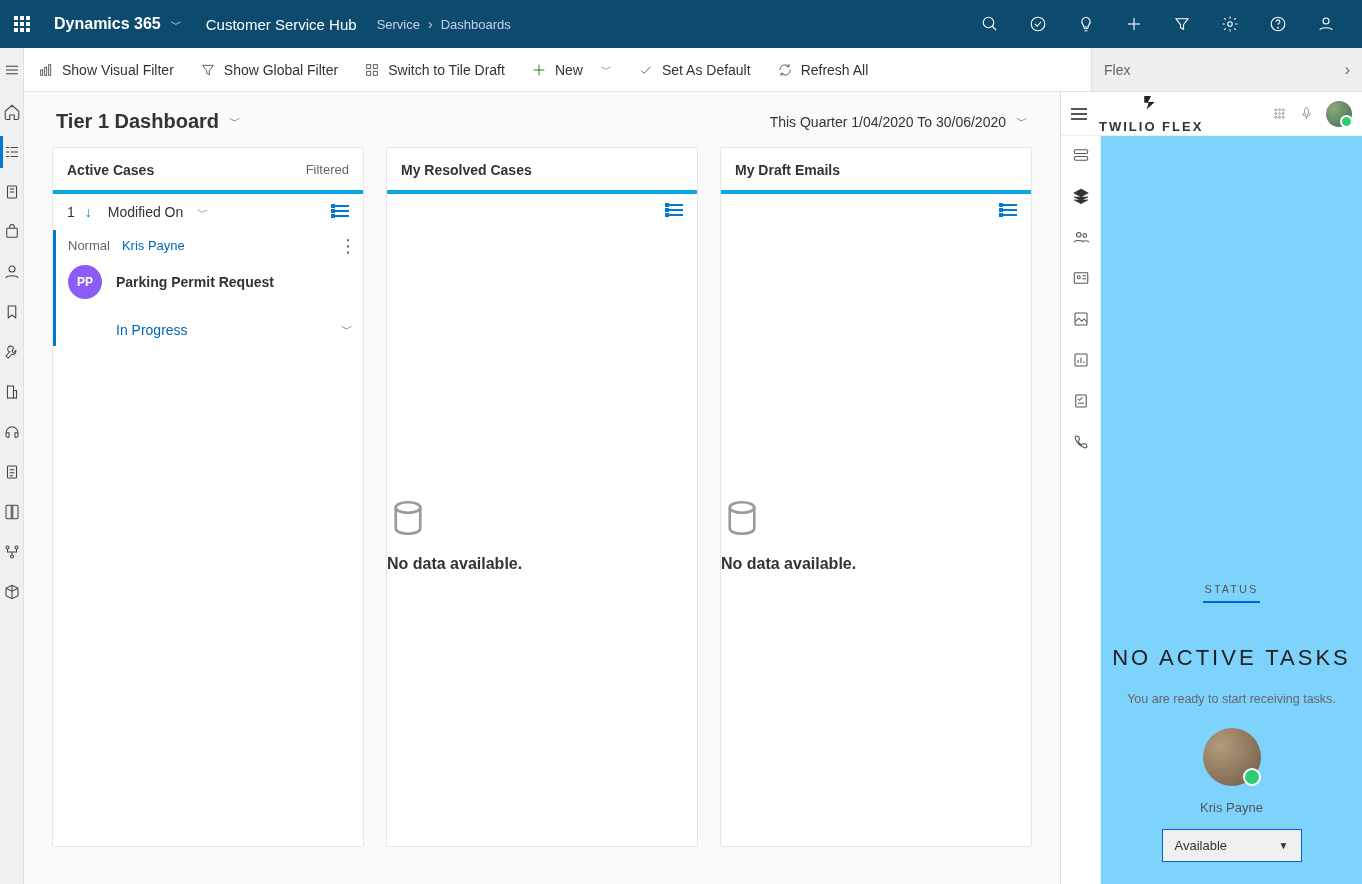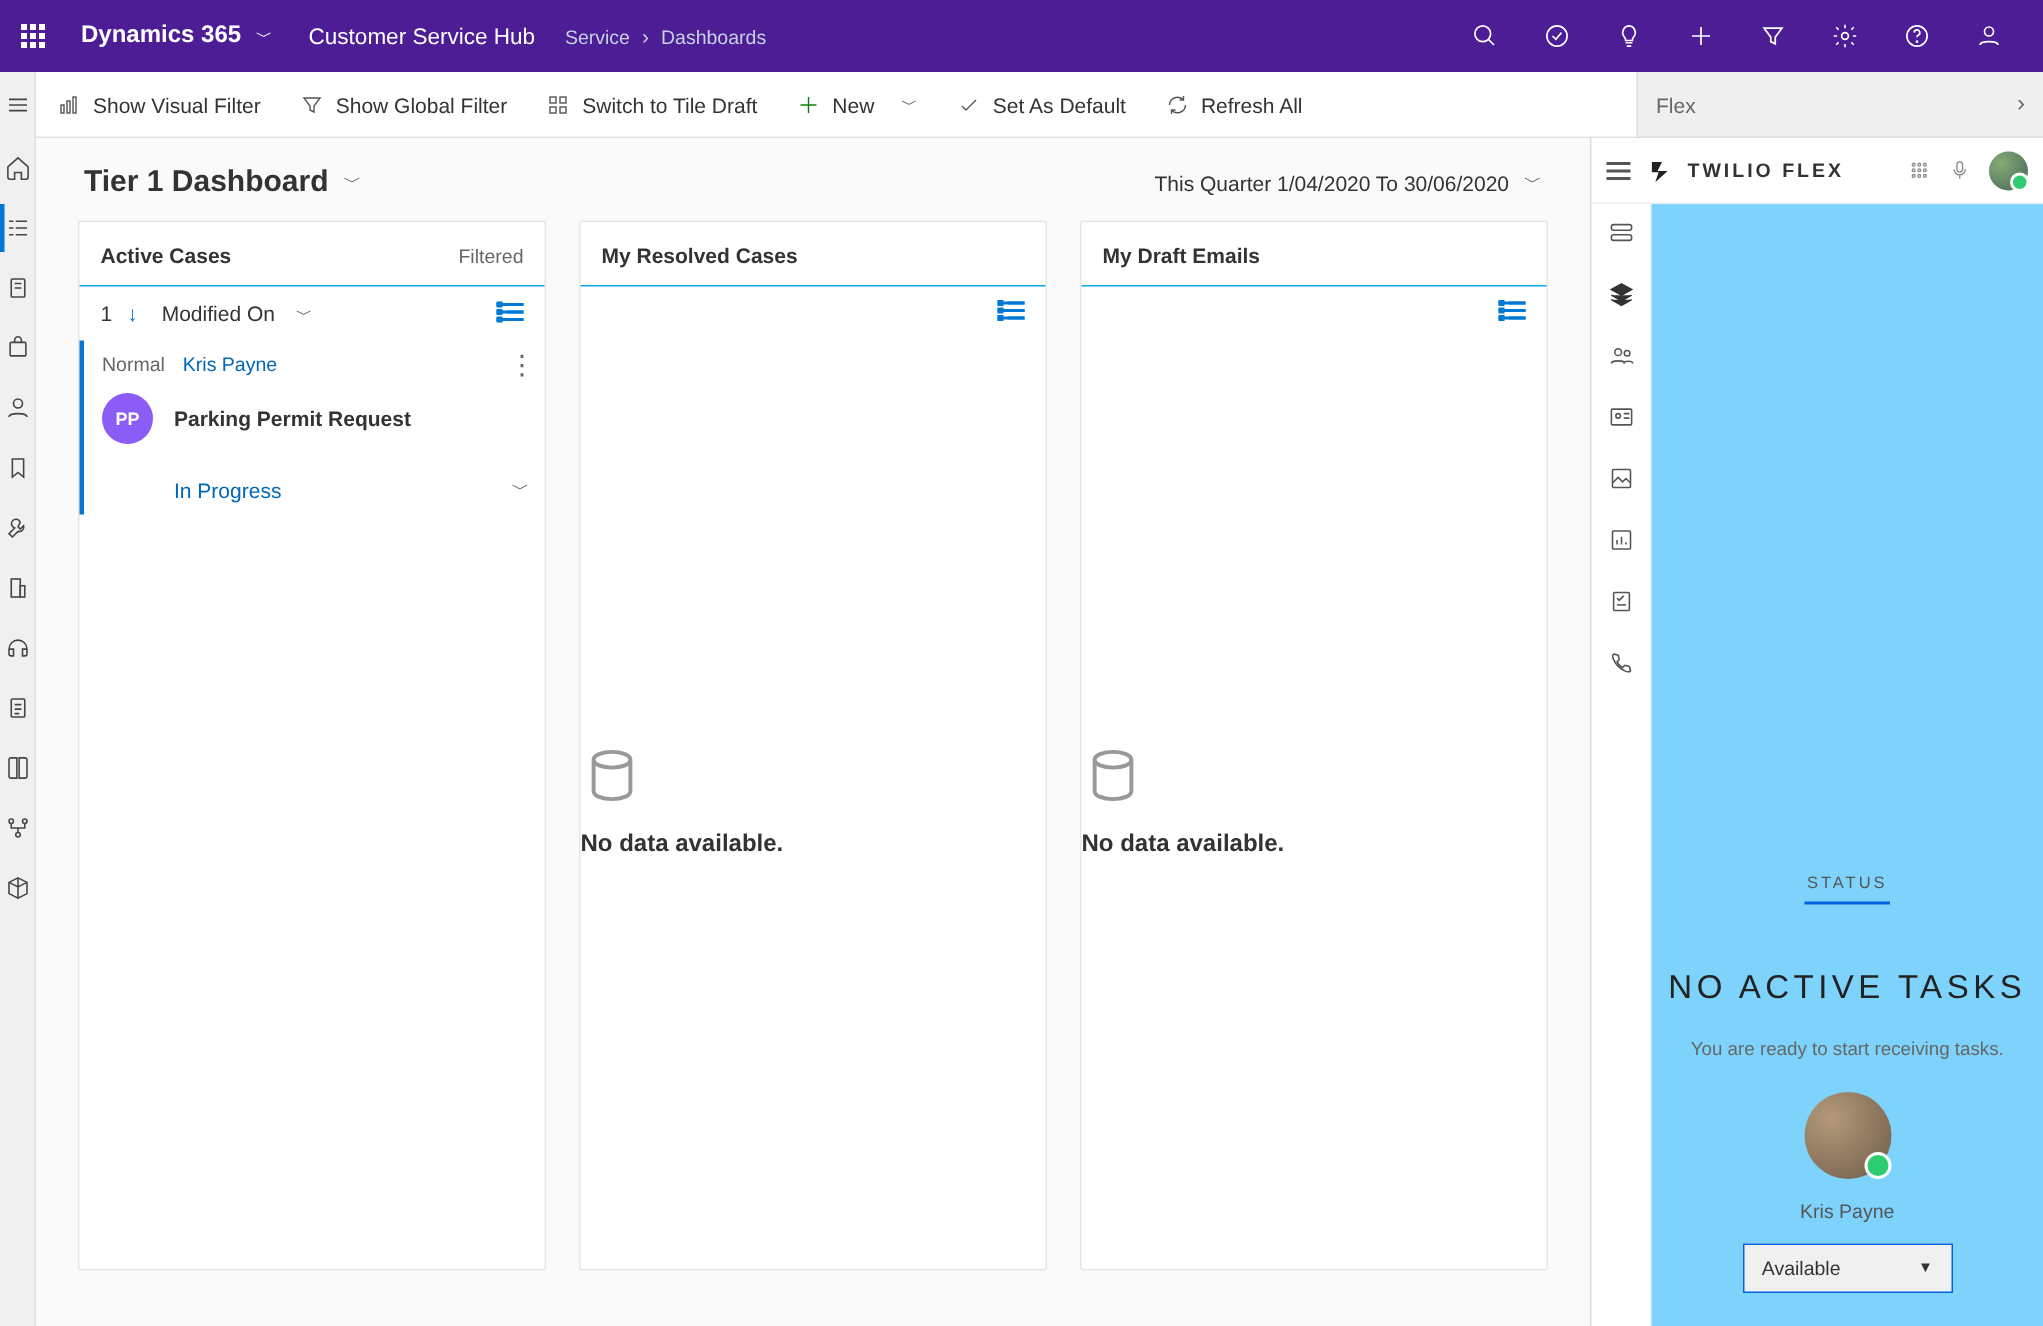--- a/index.html
+++ b/index.html
@@ -1,19 +1,19 @@
 <!DOCTYPE html>
 <html><head>
 <meta charset="utf-8">
 <style>
   * { box-sizing: border-box; margin: 0; padding: 0; }
   body { font-family: "Segoe UI", -apple-system, sans-serif; font-size: 14px; color: #333; width: 1362px; height: 884px; overflow: hidden; background: #fff; }
   
   
-  .topbar { height: 48px; background: #4c1d95; color: #fff; display: flex; align-items: center; padding: 0 12px; }
+  .topbar { height: 48px; background: #0c4a6e; color: #fff; display: flex; align-items: center; padding: 0 12px; }
   .app-grid { width: 24px; display: flex; flex-wrap: wrap; gap: 2px; padding: 2px; cursor: pointer; }
   .app-grid span { width: 4px; height: 4px; background: #fff; }
   .brand { font-weight: 600; font-size: 16px; margin-left: 18px; }
   .brand-chev { margin-left: 10px; font-size: 11px; }
   .app-title { margin-left: 24px; font-size: 15px; }
   .crumb { margin-left: 20px; font-size: 13px; color: #c7d1e8; display: flex; align-items: center; gap: 8px; }
   .crumb .sep { font-size: 14px; }
   .top-icons { margin-left: auto; display: flex; align-items: center; gap: 0; }
   .top-icons .ic { width: 48px; height: 48px; display: flex; align-items: center; justify-content: center; cursor: pointer; }
   .top-icons svg { width: 18px; height: 18px; stroke: #fff; fill: none; stroke-width: 1.5; }
@@ -49,21 +49,21 @@
 
   .dash-area { flex: 1; background: #fafafa; padding: 0 0 0 0; overflow: hidden; }
   .dash-header { display: flex; align-items: center; padding: 18px 32px 14px 32px; }
   .dash-title { font-size: 20px; font-weight: 600; }
   .dash-title-chev { margin-left: 10px; font-size: 12px; color: #666; }
   .dash-range { margin-left: auto; font-size: 14px; color: #333; display:flex; align-items:center; gap:10px; }
   .dash-range .ch { font-size: 12px; color: #666; }
 
   .cards { display: flex; gap: 22px; padding: 0 28px; }
   .card { background: #fff; border: 1px solid #e6e6e6; width: 312px; height: 700px; display: flex; flex-direction: column; border-radius:2px; }
-  .card-header { padding: 14px 14px 12px 14px; display: flex; align-items: flex-end; border-bottom: 1px solid #0ea5e9; }
+  .card-header { padding: 14px 14px 12px 14px; display: flex; align-items: flex-start; border-bottom: 4px solid #0ea5e9; }
   .card-title { font-weight: 600; font-size: 14px; color:#333; }
   .card-sub { margin-left: auto; font-size: 13px; color: #666; }
   .card-toolbar { display: flex; align-items: center; padding: 10px 14px 6px 14px; gap: 10px; }
   .card-toolbar .count { font-size: 14px; }
   .sort-arrow { color: #0078d4; font-size: 14px; }
   .sort-label { font-size: 14px; color:#333; margin-left:6px;}
   .mini-chev { font-size: 11px; color:#666; margin-left:4px;}
   .list-icon { margin-left: auto; width: 18px; height: 14px; cursor:pointer; }
   .list-icon div { height:2px; background:#0078d4; margin-bottom:3px; }
   .list-icon .dot-row{ display:flex; align-items:center; gap:3px;}
@@ -84,21 +84,21 @@
 
   .empty-state { flex:1; display:flex; flex-direction:column; align-items:flex-start; justify-content:center; color:#333; }
   .empty-state svg { width:42px; height:42px; stroke:#999; fill:none; stroke-width:1.5; margin-bottom:16px;}
   .empty-state .msg { font-size:16px; font-weight:600; color:#333;}
 
   
   .flex-pane { width: 302px; border-left: 1px solid #dedede; background: #fff; display: flex; flex-direction: column; }
   .flex-top { height: 44px; display: flex; align-items: center; padding: 0 10px; gap: 12px; border-bottom: 1px solid #eee; }
   .flex-top .hb { width:16px; display:flex; flex-direction:column; gap:3px; cursor:pointer;}
   .flex-top .hb span{ height:2px; background:#555;}
-  .flex-logo { display:flex; align-items:center; gap:8px; font-size:13px; letter-spacing:2px; color:#333; font-weight:600;}
+  .flex-logo { display:flex; align-items:center; gap:8px; font-size:13px; letter-spacing:2px; color:#333; font-weight:600;flex-direction:column;}
   .flex-logo svg{ width:18px; height:18px; fill:#222;}
   .flex-top .right{ margin-left:auto; display:flex; align-items:center; gap:12px;}
   .flex-top .right svg{ width:15px; height:15px; stroke:#888; fill:none; stroke-width:1.4;}
   .flex-top .av{ width:26px; height:26px; border-radius:50%; background: radial-gradient(circle at 30% 30%, #8a7, #465); position:relative;}
   .flex-top .av::after{ content:""; position:absolute; right:-1px; bottom:-1px; width:9px; height:9px; background:#2ecc71; border:2px solid #fff; border-radius:50%;}
 
   .flex-body{ display:flex; flex:1;}
   .flex-rail{ width:40px; border-right:1px solid #eee; display:flex; flex-direction:column; align-items:center; padding-top:10px; gap:20px;}
   .flex-rail svg{ width:18px; height:18px; stroke:#555; fill:none; stroke-width:1.4;}
   .flex-rail .active svg{ fill:#333; stroke:#333;}

